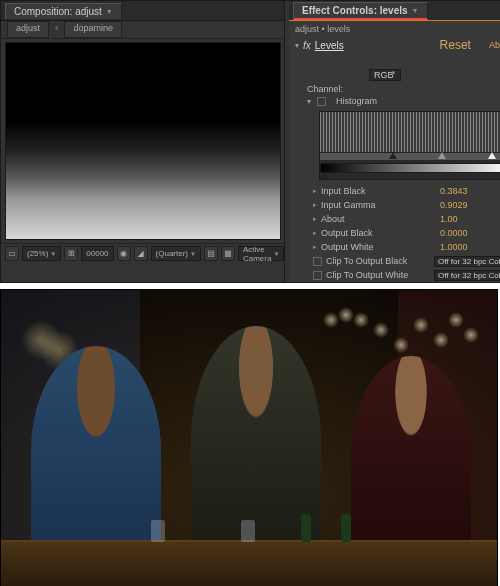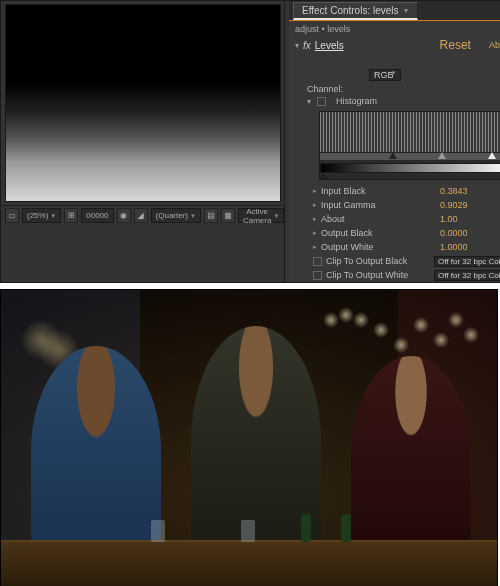--- a/index.html
+++ b/index.html
@@ -91,34 +91,34 @@
   .footer-sel {
     background: #2a2a2a;
     border: 1px solid #1a1a1a;
     height: 15px;
     font-size: 8px;
     color: #aaa;
     padding: 0 4px;
     display: flex;
     align-items: center;
     gap: 2px;
-    text-align: center;
   }
   .drop-tri { font-size: 6px; color: #888; }
 
   
   .fx-panel {
     flex: 1;
     background: #383838;
   }
   .fx-panel .panel-tabs {
     border-bottom: 1px solid #d47a1f;
   }
   .fx-panel .panel-tab {
-    border-bottom: 2px solid #e5e5e5;
+    border-bottom: 2px solid #ef4444;
+    font-weight: bold;
   }
   .crumb {
     font-size: 9px;
     color: #aaa;
     padding: 3px 6px 2px;
   }
   .effect-row {
     display: flex;
     align-items: center;
     padding: 2px 6px;
@@ -262,20 +262,31 @@
   }
   .bottle { position: absolute; bottom: 44px; width: 10px; height: 28px; background: #1a3a1a; border-radius: 3px; }
   .glass  { position: absolute; bottom: 44px; width: 14px; height: 22px; background: rgba(200,210,220,0.3); border-radius: 2px; }
 </style>
 </head>
 <body>
 
 <div class="top-region">
 
   <div class="comp-panel">
+    <div class="panel-tabs">
+      <div class="panel-tab">
+        <span>Composition: adjust</span>
+        <span class="drop">▼</span>
+      </div>
+    </div>
+    <div class="flow-tabs">
+      <div class="flow-tab">adjust</div>
+      <div class="flow-arrow">‹</div>
+      <div class="flow-tab">dopamine</div>
+    </div>
     <div class="viewer"></div>
     <div class="comp-footer">
       <div class="footer-btn">▭</div>
       <div class="footer-sel">
         <span>(25%)</span>
         <span class="drop-tri">▼</span>
       </div>
       <div class="footer-btn">⊞</div>
       <div class="footer-sel">
         <span>00000</span>

